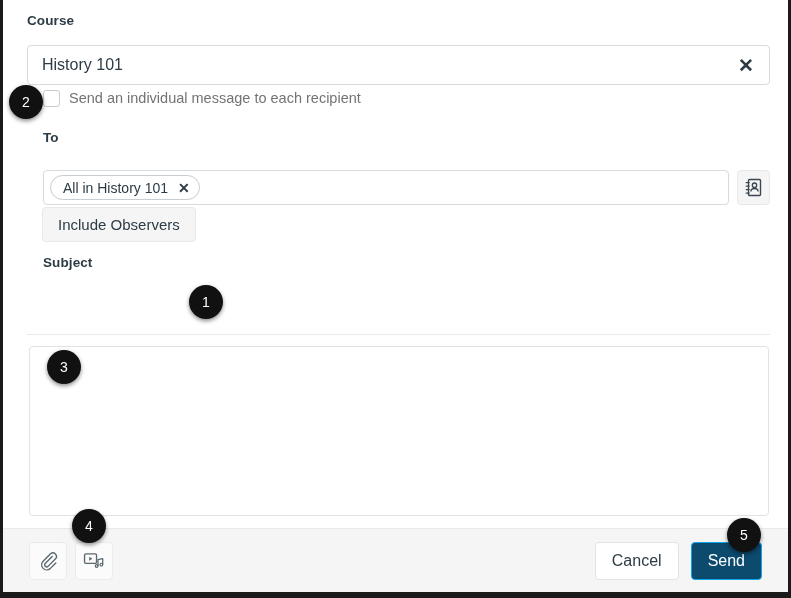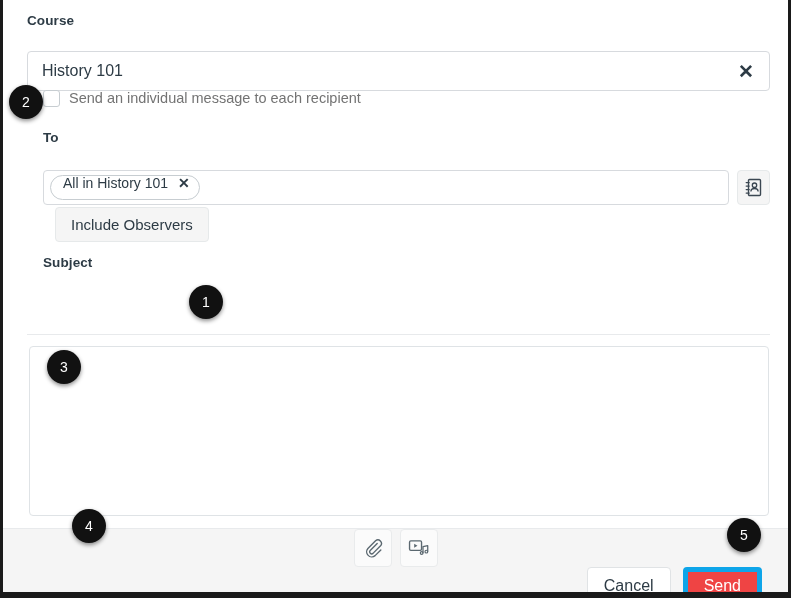--- a/index.html
+++ b/index.html
@@ -75,21 +75,21 @@
     padding: 0;
     display: flex;
     align-items: center;
     justify-content: center;
     cursor: pointer;
     color: #2D3B45;
   }
 
   
   #course-group { position: absolute; left: 24px; top: 13px; width: 743px; }
-  #course-group .field-label { display:block; margin-bottom: 22px; }
+  #course-group .field-label { display:block; margin-bottom: 16px; }
   #course-input { height: 40px; }
   #course-clear {
     width: 22px; height: 22px;
     font-size: 19px;
     font-weight: bold;
     line-height: 1;
     color: #2D3B45;
   }
 
   
@@ -122,20 +122,21 @@
     height: 35px;
     border: 1px solid #d7dade;
     border-radius: 4px;
     background: #ffffff;
     display: flex;
     align-items: center;
     padding: 0 6px;
   }
   .recipient-pill {
     display: inline-flex;
+    align-items: center;
     gap: 10px;
     height: 25px;
     padding: 0 9px 0 12px;
     border: 1px solid #c7cdd1;
     border-radius: 13px;
     background: #ffffff;
     font-size: 14px;
     color: #2D3B45;
     line-height: 1;
   }
@@ -154,21 +155,21 @@
     background: #f5f5f5;
     display: flex;
     align-items: center;
     justify-content: center;
     cursor: pointer;
   }
 
   
   #include-observers {
     position: absolute;
-    left: 52px; top: 207px;
+    left: 39px; top: 207px;
     height: 35px;
     padding: 4px 15px;
     border: 1px solid #e6e9ea;
     border-radius: 4px;
     background: #f5f5f5;
     font-family: "Liberation Sans", sans-serif;
     font-size: 15px;
     color: #2D3B45;
     cursor: pointer;
     display: flex;
@@ -210,21 +211,20 @@
   #footer {
     position: absolute;
     left: 0; right: 0;
     top: 528px;
     height: 64px;
     background: #f5f5f5;
     border-top: 1px solid #e8eaec;
     display: flex;
     align-items: center;
     padding: 0 26px;
-    flex-direction: column;
   }
   #footer-left { display: flex; align-items: center; gap: 8px; }
   #footer-right { margin-left: auto; display: flex; align-items: center; gap: 12px; }
 
   .tool-btn {
     width: 38px; height: 38px;
     border: 1px solid #e9ebec;
     border-radius: 4px;
     background: #fbfbfb;
     display: flex;
@@ -243,23 +243,23 @@
     background: #ffffff;
     font-family: "Liberation Sans", sans-serif;
     font-size: 16px;
     color: #2D3B45;
     cursor: pointer;
   }
   #send-button {
     height: 38px;
     min-width: 64px;
     padding: 0 16px;
-    border: 5px solid #0ea5e9;
-    border-radius: 4px;
-    background: #ef4444;
+    border: 1px solid #0ea5e9;
+    border-radius: 4px;
+    background: #0c4a6e;
     font-family: "Liberation Sans", sans-serif;
     font-size: 16px;
     color: #ffffff;
     cursor: pointer;
   }
 
   
   .badge {
     position: absolute;
     width: 34px; height: 34px;

